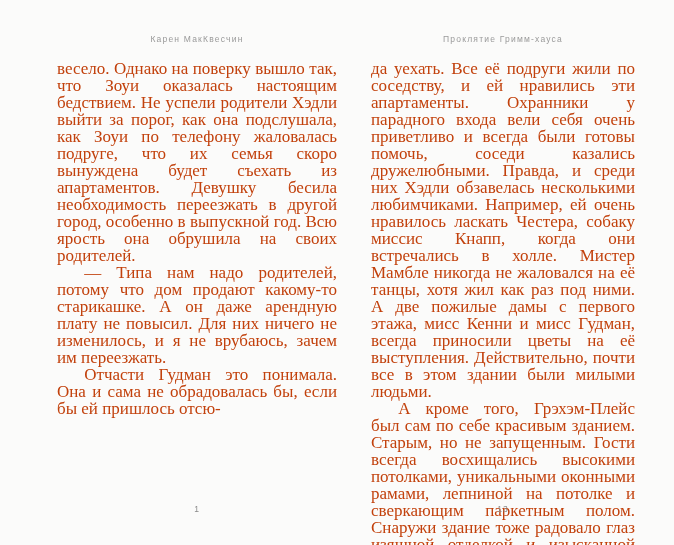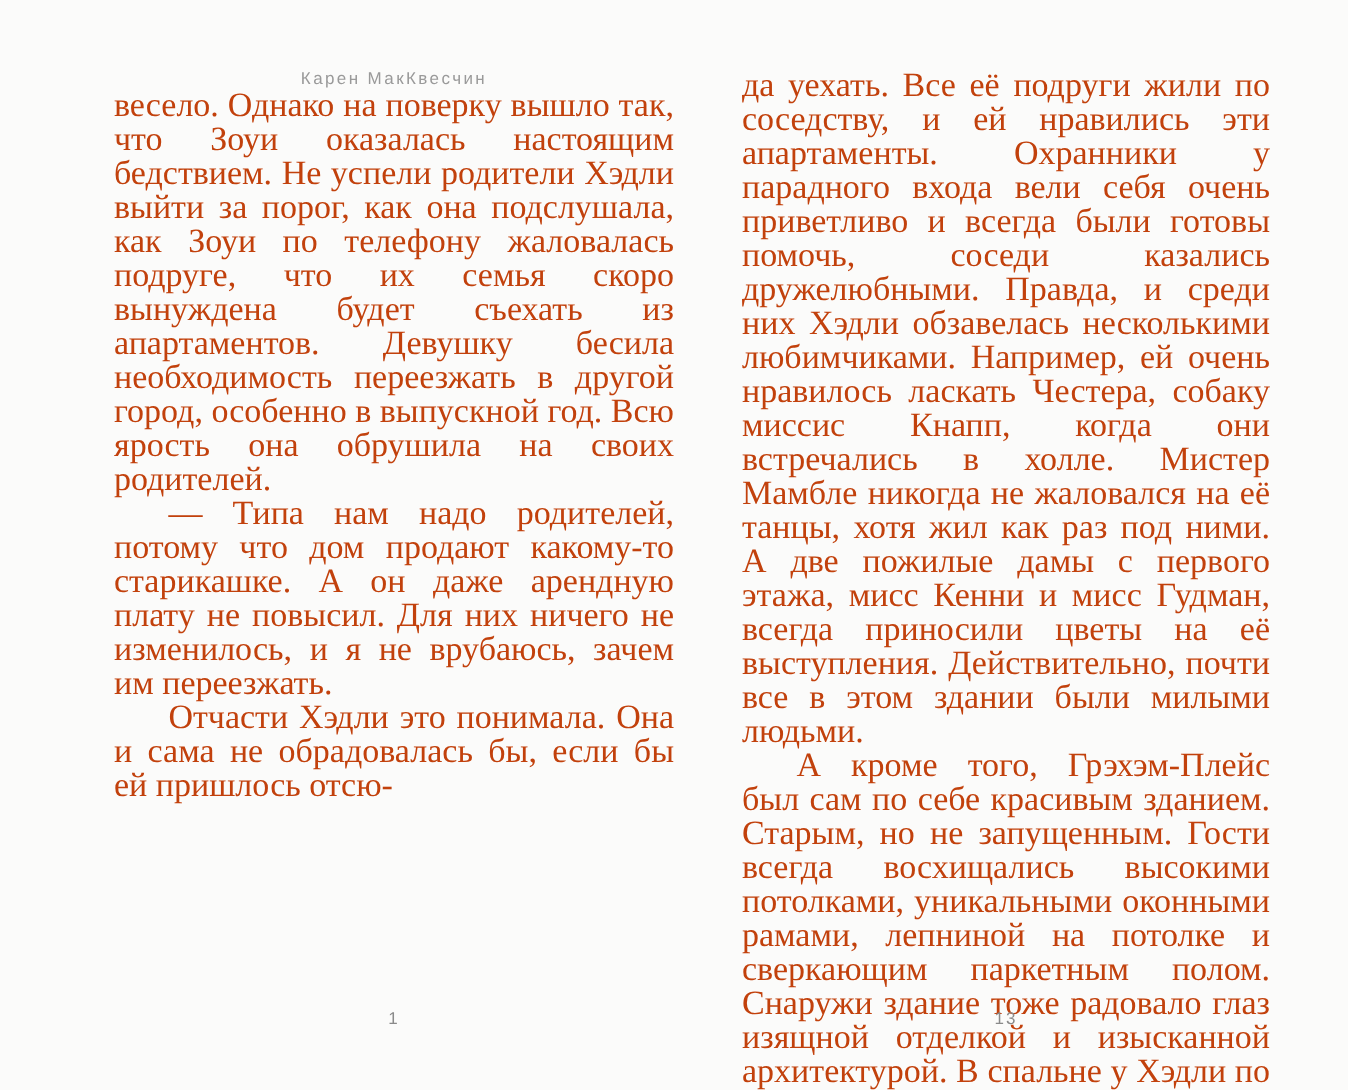--- a/index.html
+++ b/index.html
@@ -21,20 +21,21 @@
     height: 480px;
   }
   .page-left  { left: 57px;  width: 280px; }
   .page-right { left: 371px; width: 264px; }
   .running-head {
     text-align: center;
     font-family: "Liberation Sans", sans-serif;
     font-size: 8.5px;
     letter-spacing: 1.2px;
     color: #9a9a9a;
+    margin-bottom: 16px;
     white-space: nowrap;
   }
   .body-text {
     font-size: 17px;
     line-height: 17px;
     color: #c2410c;
     text-align: justify;
     hyphens: auto;
     -webkit-hyphens: auto;
   }
@@ -60,26 +61,27 @@
 </head>
 <body>
 
 <div class="spread">
 
   <div class="page page-left">
     <div class="running-head">Карен МакКвесчин</div>
     <div class="body-text">
         <p>весело. Однако на поверку вышло так, что Зоуи оказалась настоящим бедствием. Не успели родители Хэдли выйти за порог, как она подслушала, как Зоуи по телефону жаловалась подруге, что их семья скоро вынуждена будет съехать из апартаментов. Девушку бесила необходимость переезжать в другой город, особенно в выпускной год. Всю ярость она обрушила на своих родителей.</p>
         <p>— Типа нам надо родителей, потому что дом продают какому-то старикашке. А он даже арендную плату не повысил. Для них ничего не изменилось, и я не врубаюсь, зачем им переезжать.</p>
-        <p>Отчасти Хэдли это понимала. Она и сама не обрадовалась бы, если бы ей пришлось отсю-</p>
+        <p>Отчасти Гудман это понимала. Она и сама не обрадовалась бы, если бы ей пришлось отсю-</p>
       </div>
     <div class="page-number">1</div>
   </div>
 
   <div class="page page-right">
+    <div class="running-head">Проклятие Гримм-хауса</div>
     <div class="body-text">
         <p>да уехать. Все её подруги жили по соседству, и ей нравились эти апартаменты. Охранники у парадного входа вели себя очень приветливо и всегда были готовы помочь, соседи казались дружелюбными. Правда, и среди них Хэдли обзавелась несколькими любимчиками. Например, ей очень нравилось ласкать Честера, собаку миссис Кнапп, когда они встречались в холле. Мистер Мамбле никогда не жаловался на её танцы, хотя жил как раз под ними. А две пожилые дамы с первого этажа, мисс Кенни и мисс Гудман, всегда приносили цветы на её выступления. Действительно, почти все в этом здании были милыми людьми.</p>
         <p>А кроме того, Грэхэм-Плейс был сам по себе красивым зданием. Старым, но не запущенным. Гости всегда восхищались высокими потолками, уникальными оконными рамами, лепниной на потолке и сверкающим паркетным полом. Снаружи здание тоже радовало глаз изящной отделкой и изысканной архитектурой. В спальне у Хэдли по верху стен шёл чудесный лепной карниз с медальонами из цветов и птиц. Когда-то он был расписан красками. Папа Хэдли однажды даже помог</p>
       </div>
     <div class="page-number">13</div>
   </div>
 
 </div>
 
 </body></html>

